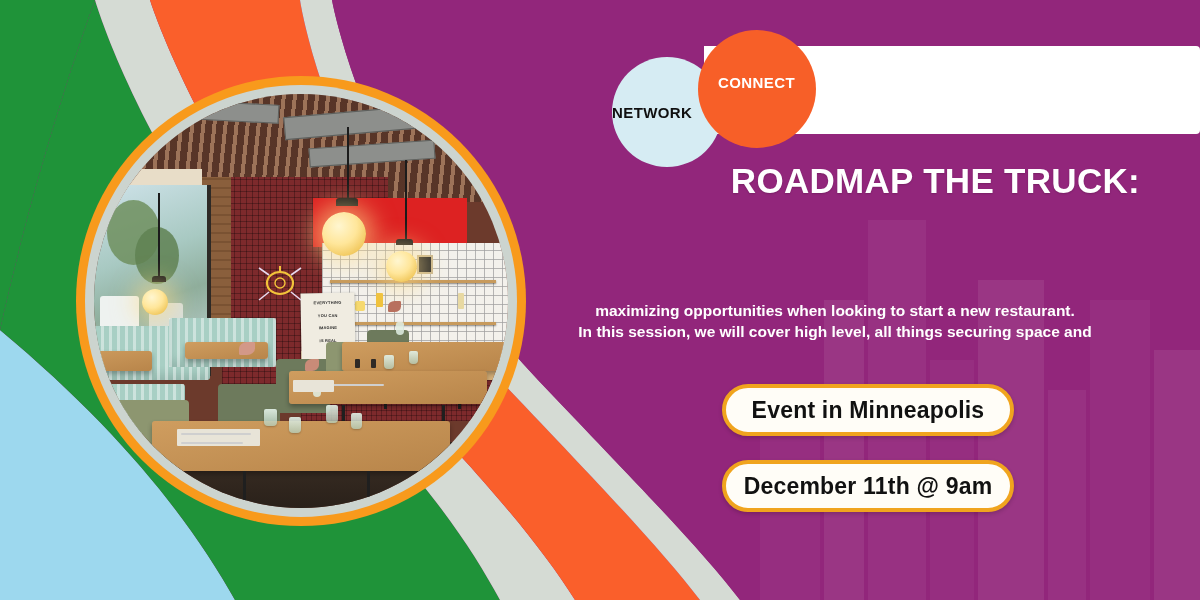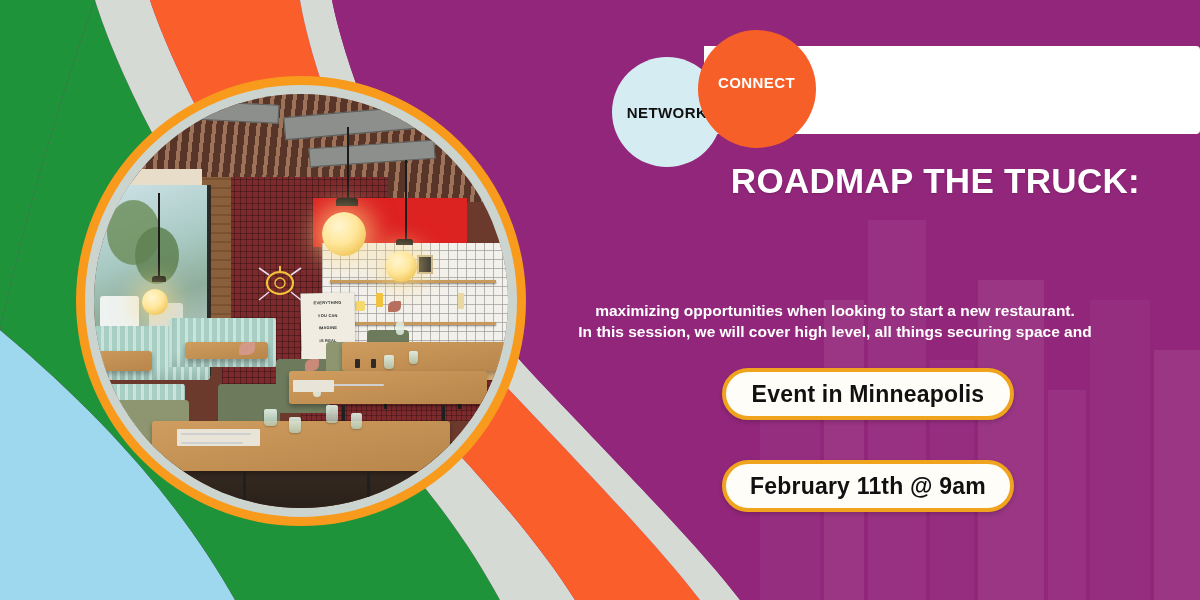--- a/index.html
+++ b/index.html
@@ -116,21 +116,21 @@
     background:linear-gradient(180deg,#3d3026,#2a211a);}
 
   
   .white-bar{
     position:absolute;left:704px;top:46px;width:496px;height:88px;
     background:#ffffff;border-radius:0 4px 4px 0;
   }
 
   
   .circ{position:absolute;border-radius:50%;
-    display:flex;align-items:center;justify-content:center;
+    display:flex;align-items:center;
     font-weight:700;letter-spacing:.4px;}
   #network-circle{left:612px;top:57px;width:110px;height:110px;
     background:#d6ecf3;color:#101010;font-size:15px;}
   #connect-circle{left:698px;top:30px;width:118px;height:118px;
     background:#f75f28;color:#ffffff;font-size:15px;
     align-items:flex-start;justify-content:flex-start;padding:44px 0 0 20px;
     box-sizing:border-box;}
 
   
   .title{
@@ -146,21 +146,21 @@
     font-weight:700;font-size:15.5px;line-height:21px;
   }
   .pill{
     position:absolute;left:722px;width:292px;height:52px;
     background:#fffdf7;border:4px solid #f0a41e;border-radius:30px;
     display:flex;align-items:center;justify-content:center;
     color:#111111;font-weight:700;font-size:23px;letter-spacing:.2px;
     box-sizing:border-box;
     box-shadow:0 2px 4px rgba(0,0,0,.18);
   }
-  #pill-location{top:368px;justify-content:center;}
+  #pill-location{top:384px;justify-content:center;}
   #pill-datetime{top:460px;}
 </style>
 </head>
 <body>
 
 <div id="banner">
 
   <div class="skyline">
     <div class="bld" style="left:540px;width:52px;height:300px;"></div>
     <div class="bld b2" style="left:596px;width:34px;height:380px;"></div>
@@ -317,16 +317,16 @@
 
   <div class="subtitle">
     <div>maximizing opportunities when looking to start a new restaurant.</div>
     <div>In this session, we will cover high level, all things securing space and</div>
   </div>
 
   <div class="pill" id="pill-location">
     <span>Event in Minneapolis</span>
   </div>
   <div class="pill" id="pill-datetime">
-    <span>February 11th @ 9am</span>
+    <span>December 11th @ 9am</span>
   </div>
 
 </div>
 
 </body></html>

